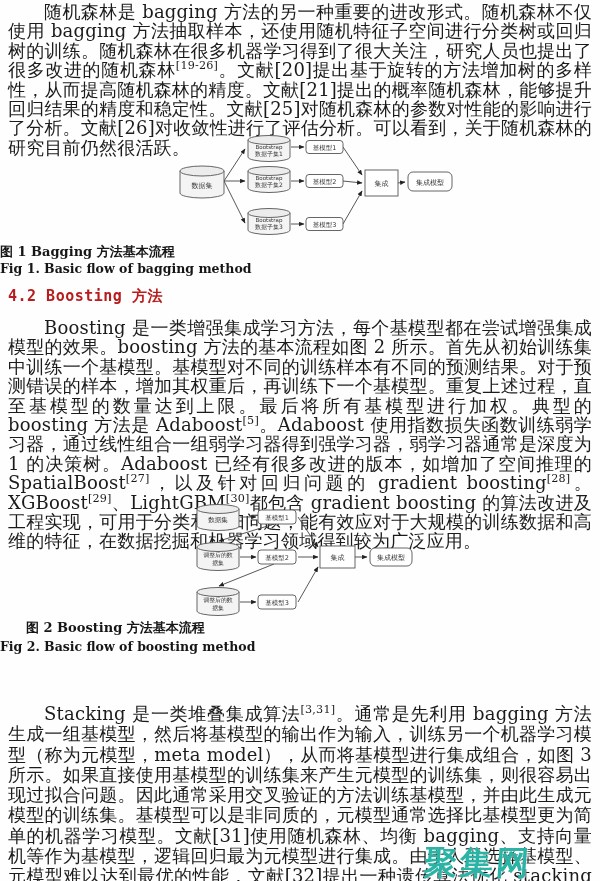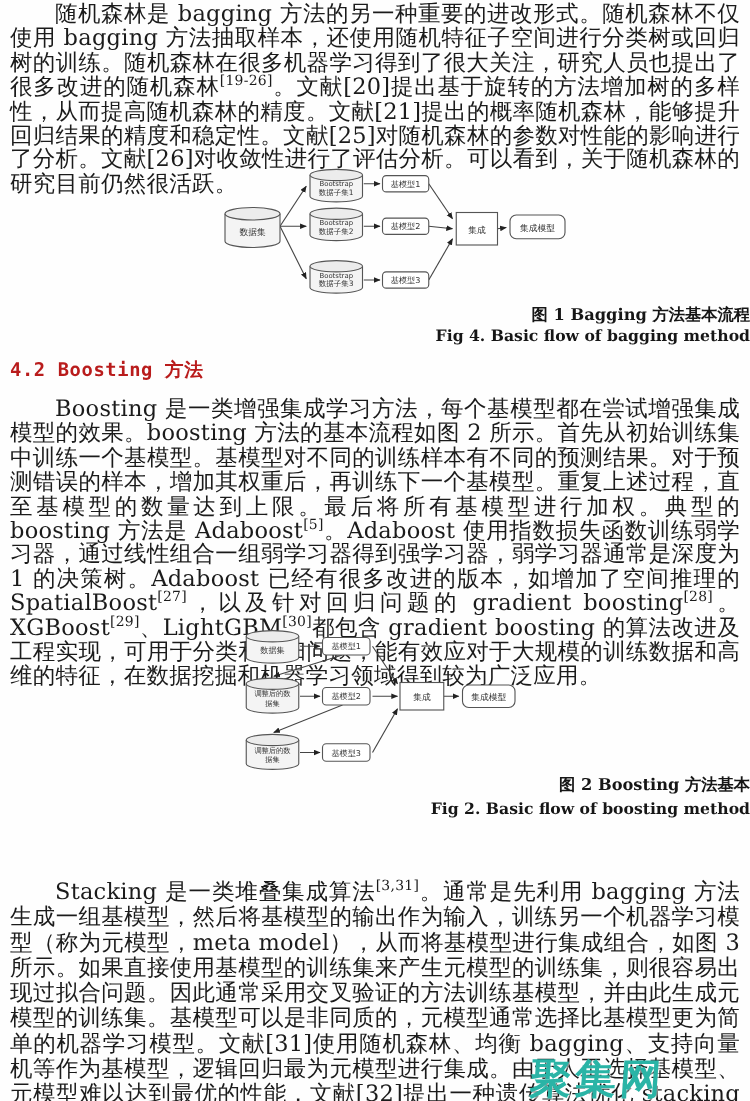--- a/index.html
+++ b/index.html
@@ -20,21 +20,21 @@
     letter-spacing:0.2px;
   }
   .para sup{font-size:0.62em;line-height:0;}
   .heading{
     position:absolute;left:8px;
     font-family:"DejaVu Sans Mono","Liberation Mono",monospace;
     font-weight:bold;font-size:15px;color:#b91c1c;
     letter-spacing:0.5px;
   }
   .caption{
-    position:absolute;left:0;width:600px;text-align:right;
+    position:absolute;left:0;width:600px;text-align:left;
     font-size:13px;color:#161616;
   }
   .caption.en{font-size:12.5px;font-weight:bold;}
   .caption.zh{font-weight:bold;}
   .figsvg{position:absolute;}
   .figsvg text{
     font-family:"DejaVu Sans","Liberation Sans",sans-serif;
     fill:#333;
   }
   .watermark{
@@ -110,21 +110,21 @@
       <rect x="187" y="37" width="33" height="26" fill="#fff" stroke="#555" stroke-width="0.9"></rect>
       <text x="203.5" y="53" font-size="7" text-anchor="middle">集成</text>
     </g>
     <g>
       <rect x="230" y="39" width="44" height="19" rx="5" fill="#fff" stroke="#555" stroke-width="0.9"></rect>
       <text x="252" y="51.5" font-size="7" text-anchor="middle">集成模型</text>
     </g>
   </svg>
 
   <div class="caption zh" style="top:243px;">图 1 Bagging 方法基本流程</div>
-  <div class="caption en" style="top:261px;">Fig 4. Basic flow of bagging method</div>
+  <div class="caption en" style="top:261px;">Fig 1. Basic flow of bagging method</div>
 
   <div class="heading" style="top:287px;">4.2 Boosting 方法</div>
 
   <div class="para" style="top:318px;"><span>Boosting 是一类增强集成学习方法，每个基模型都在尝试增强集成模型的效果。boosting 方法的基本流程如图 2 所示。首先从初始训练集中训练一个基模型。基模型对不同的训练样本有不同的预测结果。对于预测错误的样本，增加其权重后，再训练下一个基模型。重复上述过程，直至基模型的数量达到上限。最后将所有基模型进行加权。典型的 boosting 方法是 Adaboost</span><sup>[5]</sup><span>。Adaboost 使用指数损失函数训练弱学习器，通过线性组合一组弱学习器得到强学习器，弱学习器通常是深度为 1 的决策树。Adaboost 已经有很多改进的版本，如增加了空间推理的 SpatialBoost</span><sup>[27]</sup><span>，以及针对回归问题的 gradient boosting</span><sup>[28]</sup><span>。XGBoost</span><sup>[29]</sup><span>、LightGBM</span><sup>[30]</sup><span>都包含 gradient boosting 的算法改进及工程实现，可用于分类和回归问题，能有效应对于大规模的训练数据和高维的特征，在数据挖掘和机器学习领域得到较为广泛应用。</span></div>
 
   <svg class="figsvg" style="left:190px;top:502px;" width="228" height="116" viewBox="0 0 228 116">
     <defs>
       <marker id="arr2" markerWidth="7" markerHeight="7" refX="5.5" refY="2.5" orient="auto">
         <path d="M0,0 L6,2.5 L0,5 z" fill="#222"></path>
       </marker>

